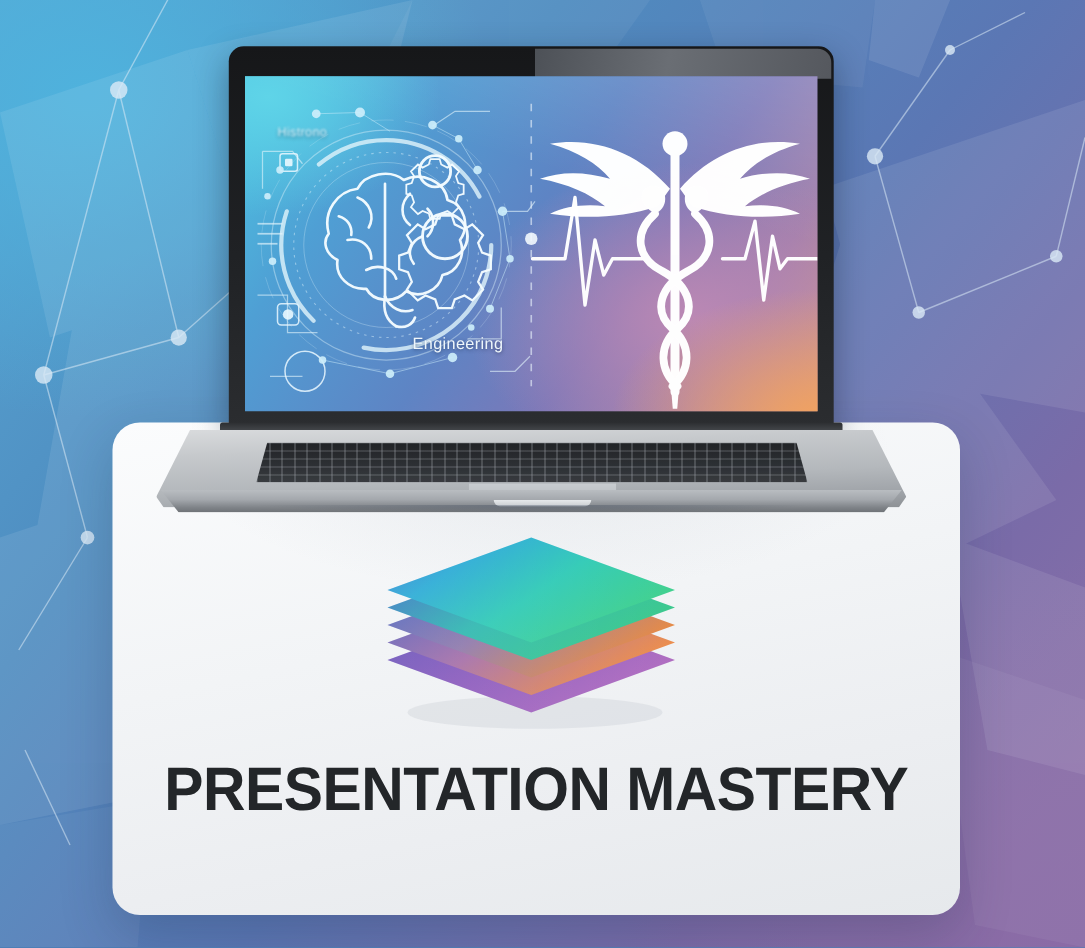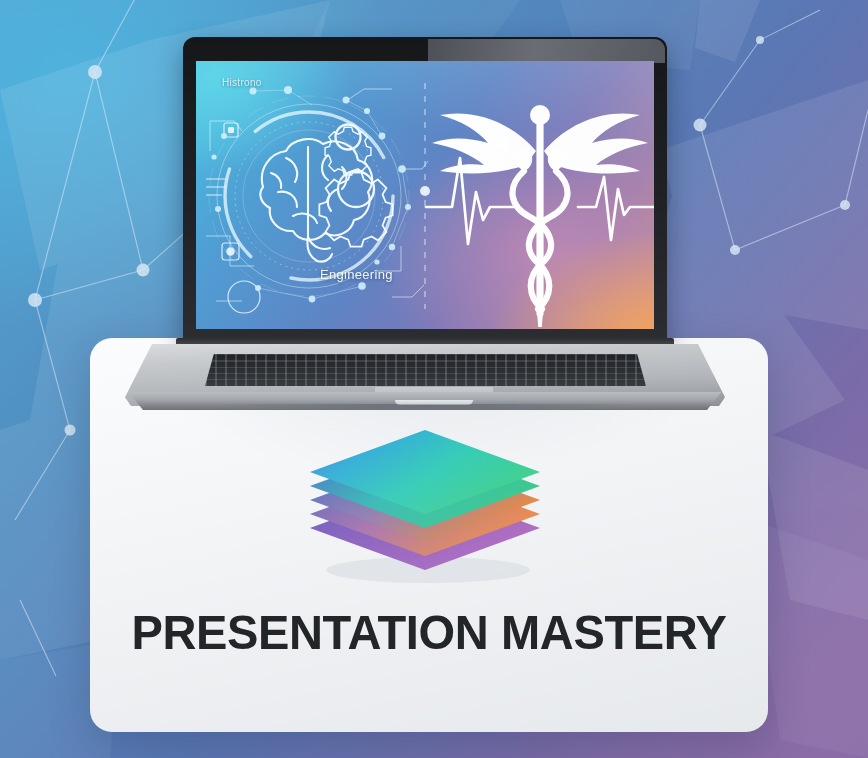--- a/index.html
+++ b/index.html
@@ -283,22 +283,22 @@
           <path d="M16,72 C34,88 30,108 10,118 C-12,130 -18,150 -2,164
                    C14,178 12,198 -2,210"></path>
         </g>
 
         <g fill="#ffffff" opacity="0.99" transform="translate(344,38)">
           <path d="M-16,72 C-26,66 -30,58 -24,52 C-18,47 -9,50 -8,58 C-7,65 -11,70 -16,72 Z"></path>
           <path d="M16,72 C26,66 30,58 24,52 C18,47 9,50 8,58 C7,65 11,70 16,72 Z"></path>
         </g>
       </svg>
 
-      <div class="scr-label blur" style="left:26px;top:16px;">Histrono</div>
-      <div class="scr-label" style="left:124px;top:206px;font-size:13px;">Engineering</div>
+      <div class="scr-label blur" style="left:26px;top:40px;">Histrono</div>
+      <div class="scr-label" style="left:134px;top:206px;font-size:13px;">Engineering</div>
     </div>
 
     <div class="hinge"></div>
     <div class="base"></div>
     <div class="kbd">
       <div class="keys"></div>
     </div>
     <div class="trackpad"></div>
     <div class="base-lip"></div>
     <div class="notch"></div>

